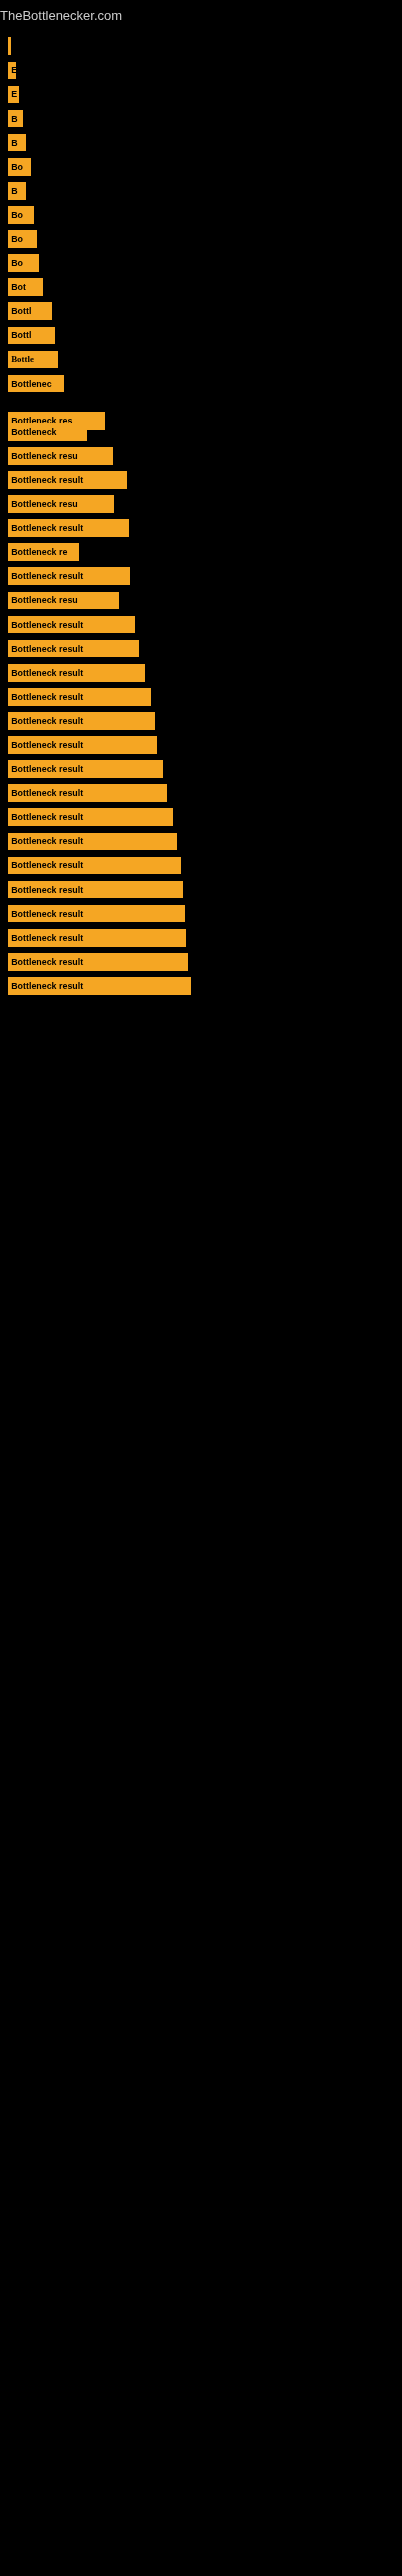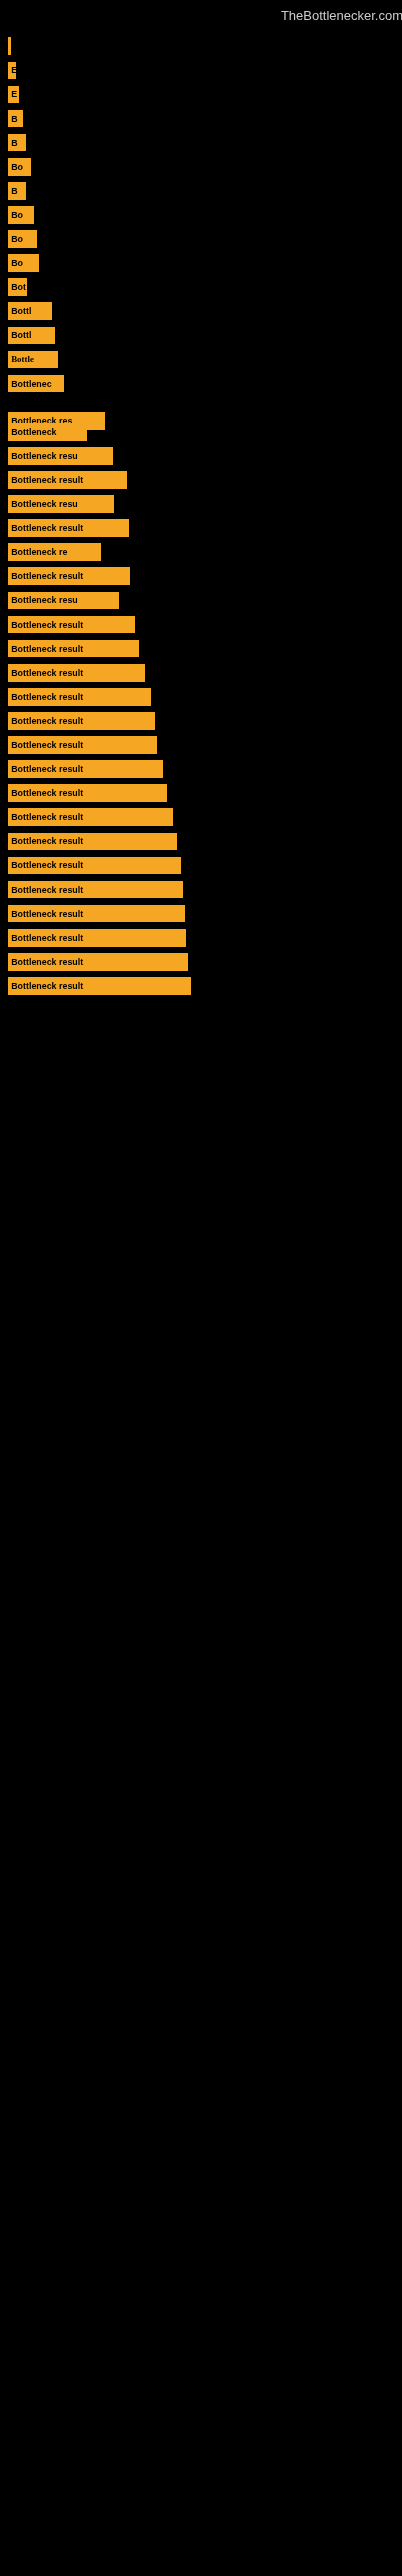--- a/index.html
+++ b/index.html
@@ -10,21 +10,21 @@
     body {
       background-color: #000;
       width: 403px;
       min-height: 2576px;
       font-family: Arial, sans-serif;
       position: relative;
     }
     .site-title {
       color: #ccc;
       font-size: 13px;
-      text-align: right;
+      text-align: left;
       padding: 8px 0 4px 0;
     }
     .bars-container {
       padding: 8px 8px 8px 8px;
       display: flex;
       flex-direction: column;
       gap: 0px;
     }
     .bar-row {
       display: flex;
@@ -98,21 +98,21 @@
       <div class="bar" style="width: 29px;">
         <span class="bar-label">Bo</span>
       </div>
     </div>
     <div class="bar-row">
       <div class="bar" style="width: 31px;">
         <span class="bar-label">Bo</span>
       </div>
     </div>
     <div class="bar-row">
-      <div class="bar" style="width: 19px;">
+      <div class="bar" style="width: 35px;">
         <span class="bar-label">Bot</span>
       </div>
     </div>
     <div class="bar-row">
       <div class="bar" style="width: 44px;">
         <span class="bar-label">Bottl</span>
       </div>
     </div>
     <div class="bar-row">
       <div class="bar" style="width: 47px;">
@@ -153,21 +153,21 @@
       <div class="bar" style="width: 106px;">
         <span class="bar-label">Bottleneck resu</span>
       </div>
     </div>
     <div class="bar-row">
       <div class="bar" style="width: 121px;">
         <span class="bar-label">Bottleneck result</span>
       </div>
     </div>
     <div class="bar-row">
-      <div class="bar" style="width: 93px;">
+      <div class="bar" style="width: 71px;">
         <span class="bar-label">Bottleneck re</span>
       </div>
     </div>
     <div class="bar-row">
       <div class="bar" style="width: 122px;">
         <span class="bar-label">Bottleneck result</span>
       </div>
     </div>
     <div class="bar-row">
       <div class="bar" style="width: 111px;">

